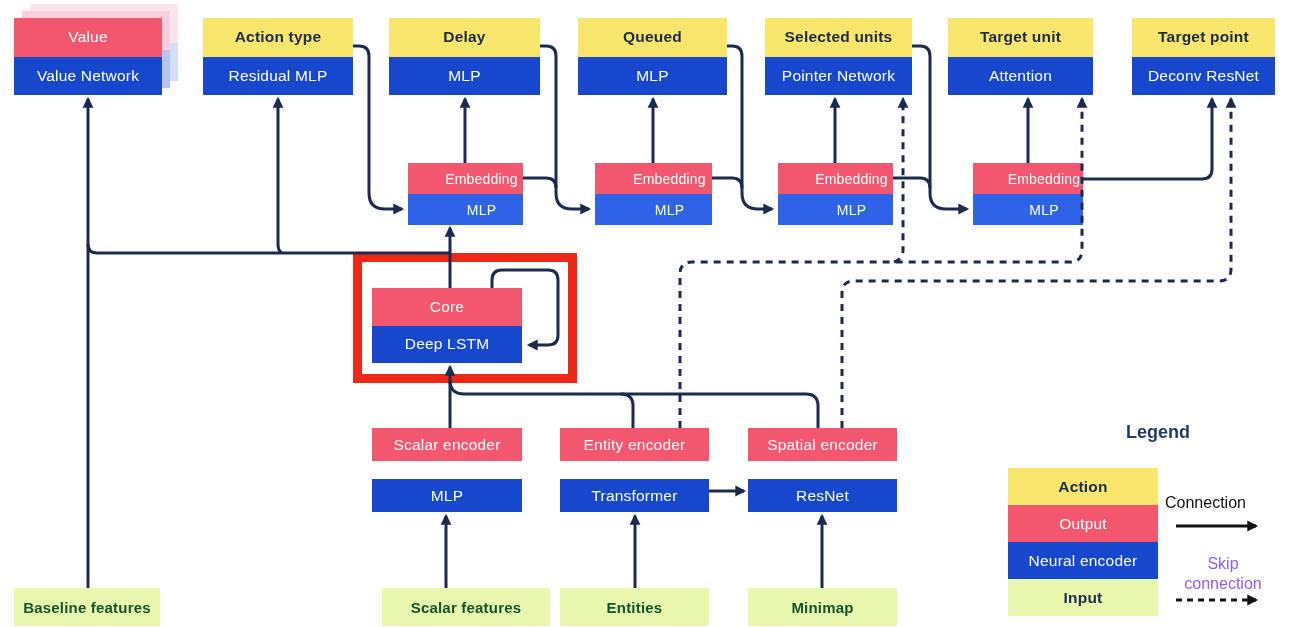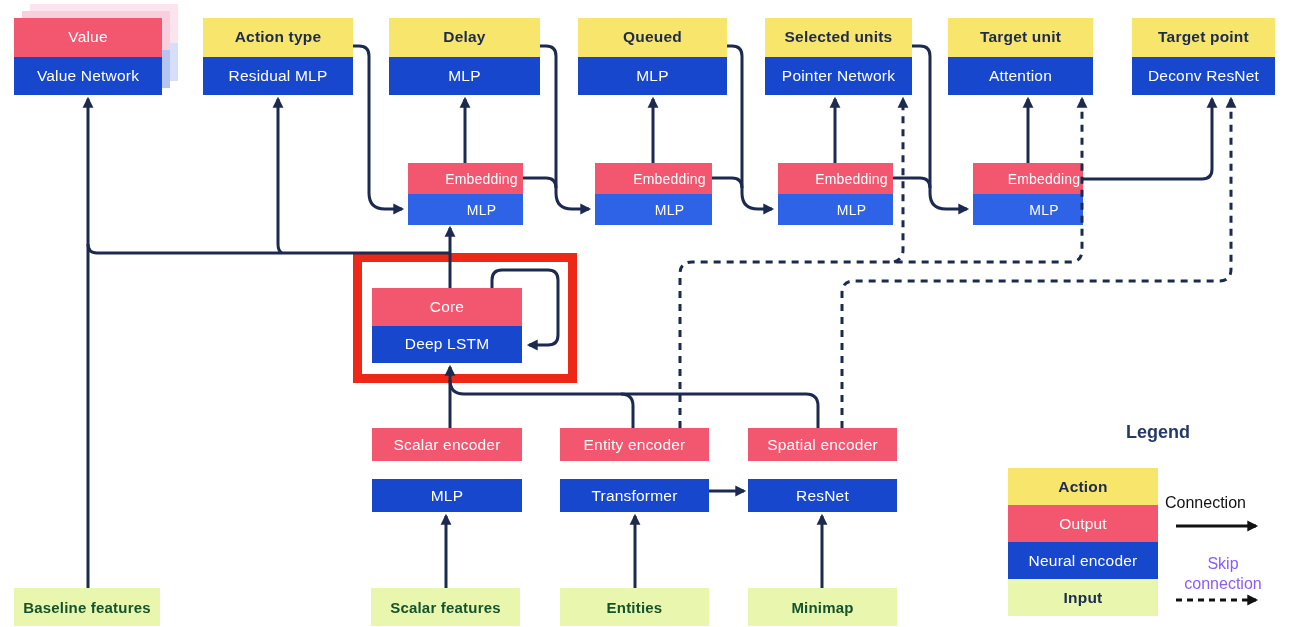--- a/index.html
+++ b/index.html
@@ -117,21 +117,21 @@
     <div class="row blue">Transformer</div>
   </div>
   <div class="box enc" style="left:748px;width:149px">
     <div class="row pink">Spatial encoder</div>
     <div class="row blue">ResNet</div>
   </div>
 
   <div class="box input" style="left:14px;width:146px">
     <div class="row green">Baseline features</div>
   </div>
-  <div class="box input" style="left:371px;width:149px">
+  <div class="box input" style="left:382px;width:168px">
     <div class="row green">Scalar features</div>
   </div>
   <div class="box input" style="left:560px;width:149px">
     <div class="row green">Entities</div>
   </div>
   <div class="box input" style="left:748px;width:149px">
     <div class="row green">Minimap</div>
   </div>
 
   <div class="legend-title">Legend</div>

